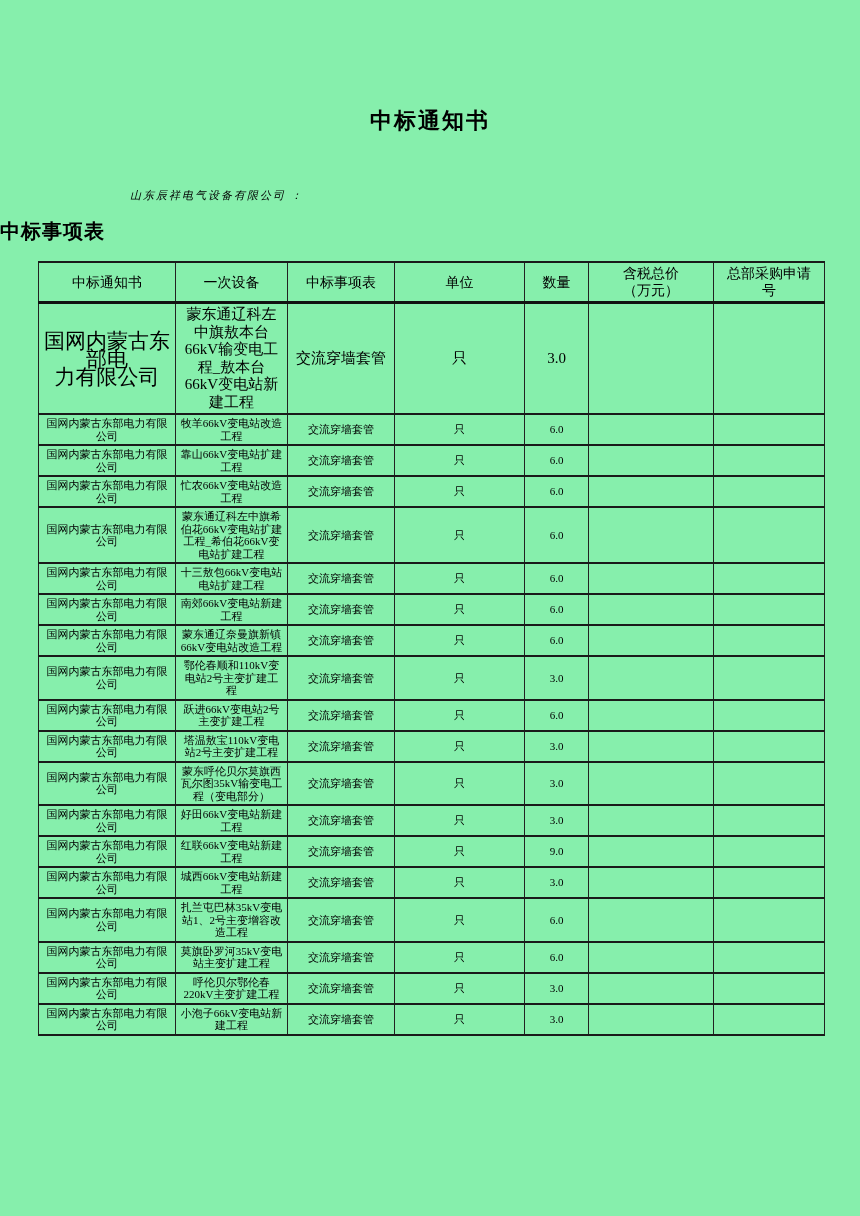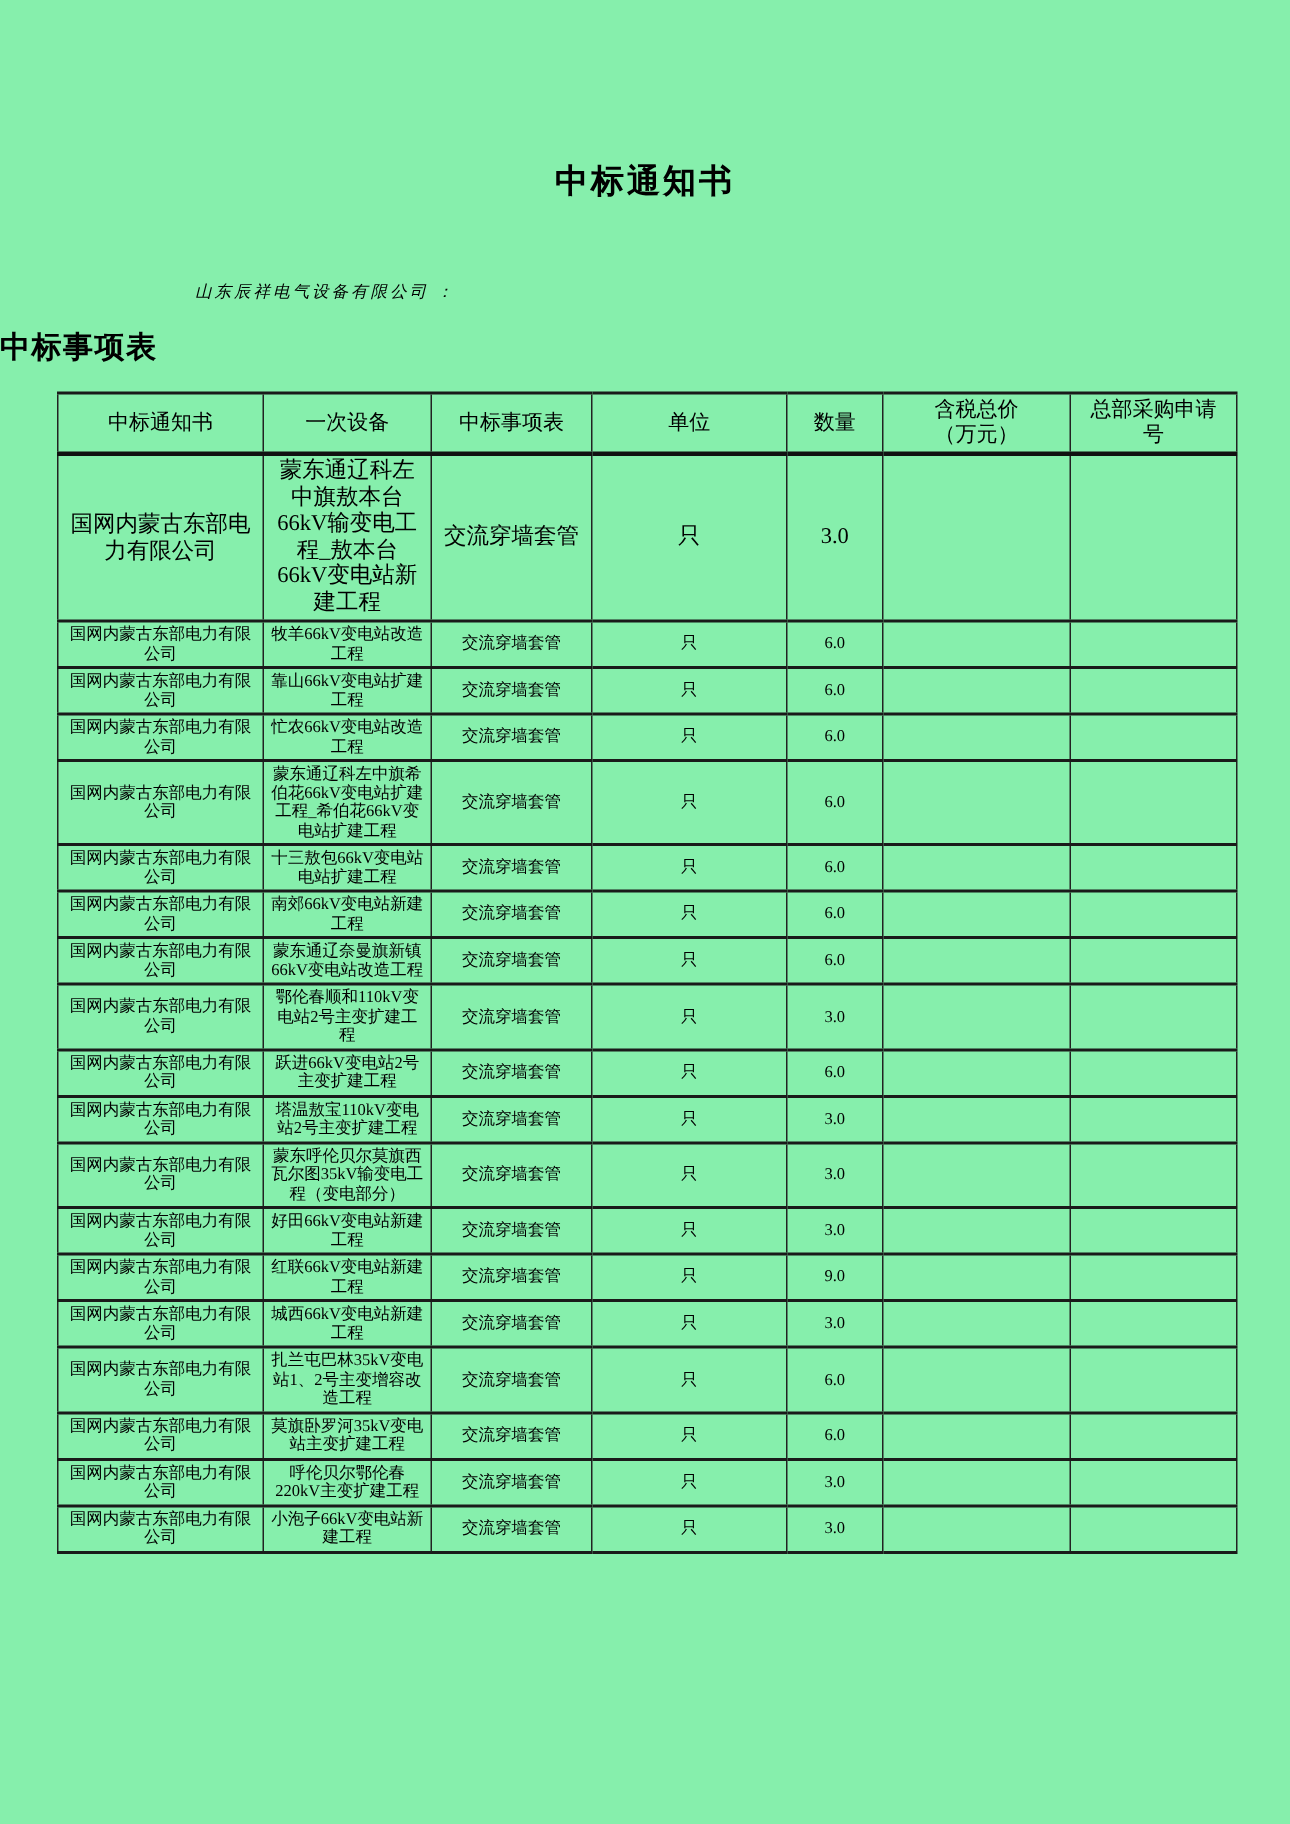--- a/index.html
+++ b/index.html
@@ -62,21 +62,21 @@
   }
   .award td {
     font-size: 11px; line-height: 12.5px;
     padding: 2px 4px;
   }
   .award tr.big-row td {
     font-size: 15px; line-height: 17.5px;
     height: 101px;
   }
   .award tr.big-row td:first-child {
-    font-size: 15px; line-height: 18px;
+    font-size: 21px; line-height: 18px;
   }
 </style>
 </head>
 <body>
 
 <div class="doc">
   <h1 class="doc-title">中标通知书</h1>
   <p class="addressee">山东辰祥电气设备有限公司 ：</p>
   <h2 class="table-title">中标事项表</h2>
 

